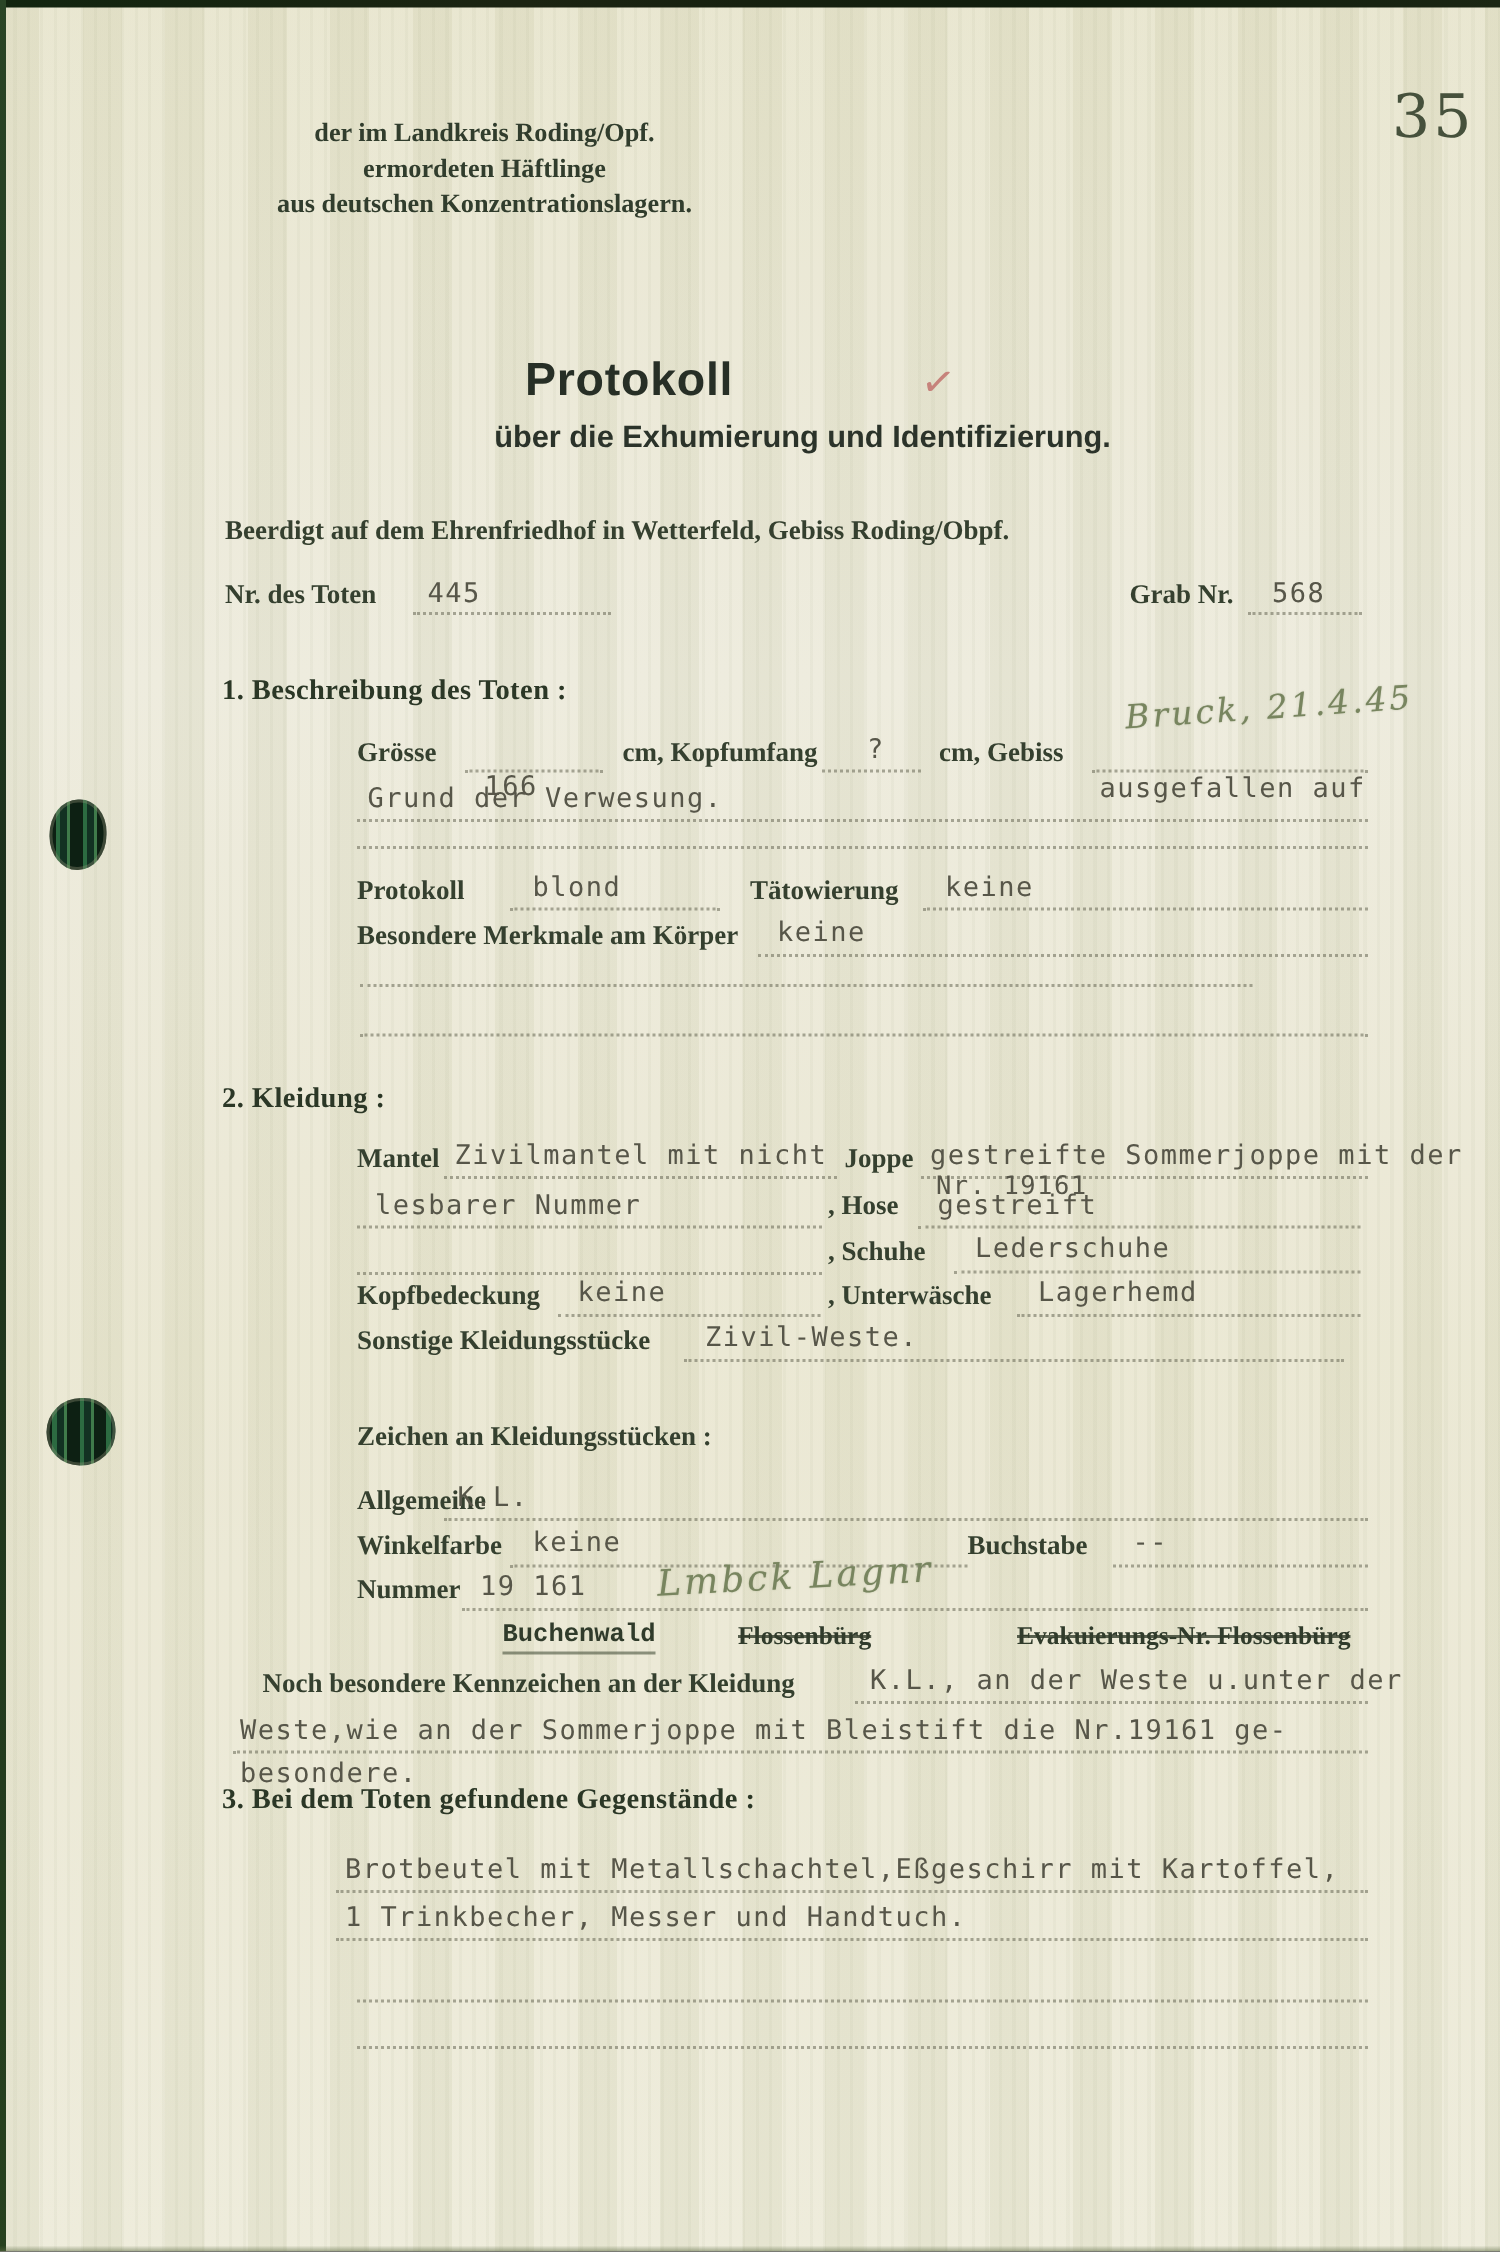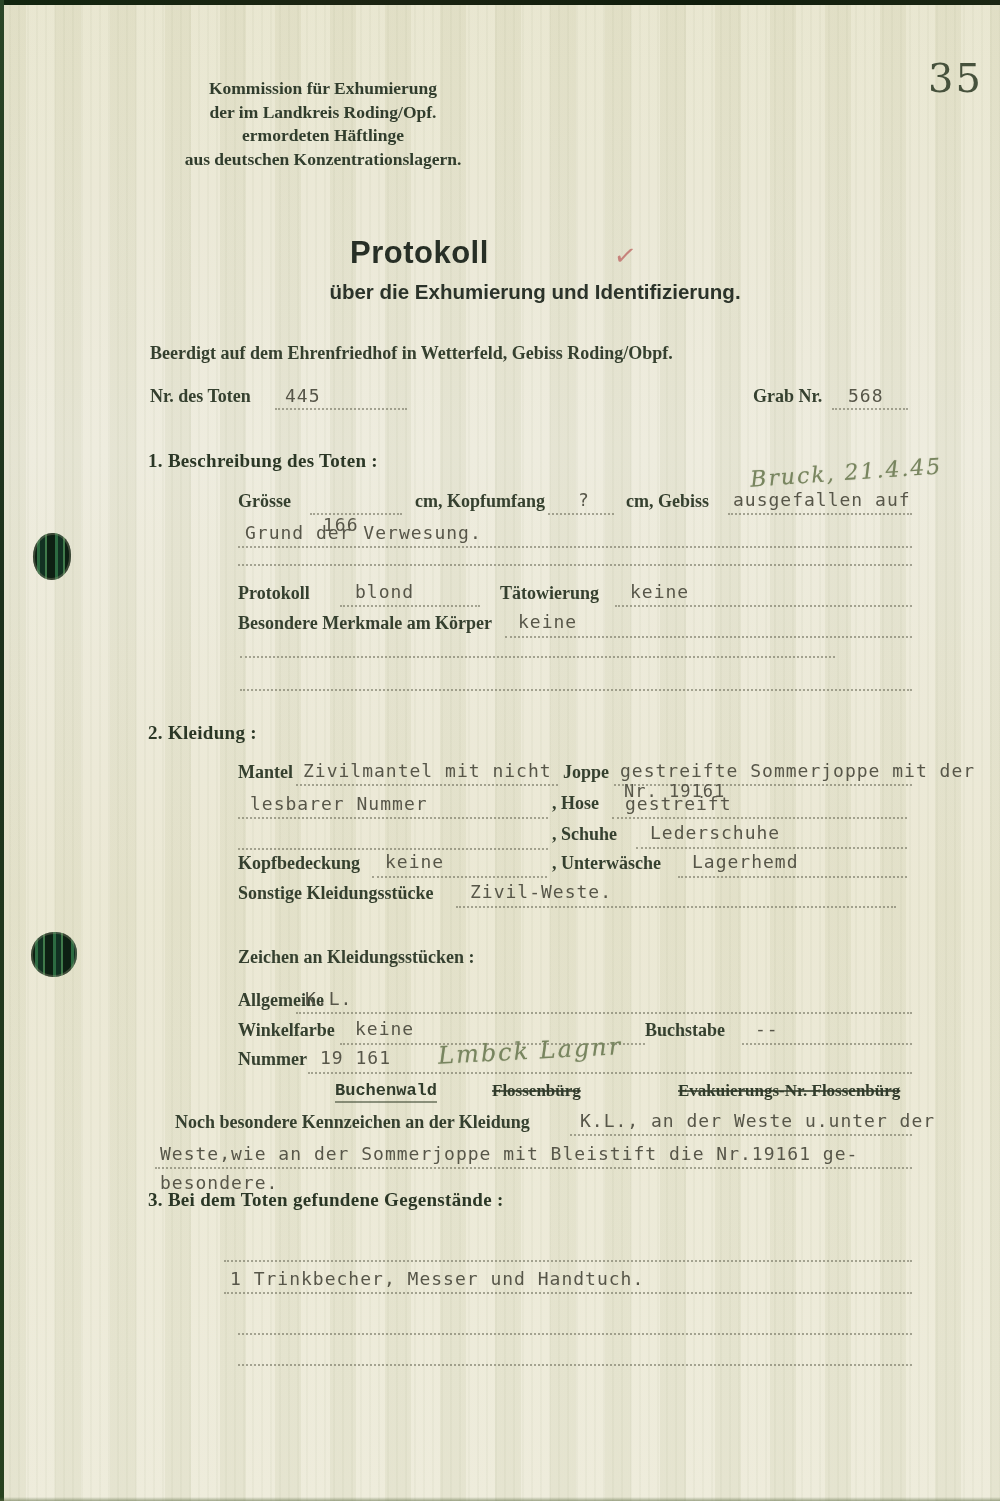--- a/index.html
+++ b/index.html
@@ -49,21 +49,20 @@
   <div class="edge-top"></div>
   <div class="edge-left"></div>
   <div class="edge-bottom"></div>
 
   <div class="hole" style="left:33px;top:533px;width:38px;height:47px;"></div>
   <div class="hole" style="left:31px;top:932px;width:46px;height:45px;"></div>
 
   <div class="abs pagenum">35</div>
 
   <div class="abs header-block">
-    <div>Kommission für Exhumierung</div>
     <div>der im Landkreis Roding/Opf.</div>
     <div>ermordeten Häftlinge</div>
     <div>aus deutschen Konzentrationslagern.</div>
   </div>
 
   <div class="abs title">Protokoll</div>
   <div class="abs check">✓</div>
   <div class="abs subtitle">über die Exhumierung und Identifizierung.</div>
 
   <div class="abs lbl" style="left:150px;top:343px;">Beerdigt auf dem Ehrenfriedhof in Wetterfeld, Gebiss Roding/Obpf.</div>
@@ -78,21 +77,21 @@
   <div class="abs hd" style="left:148px;top:450px;">1. Beschreibung des Toten :</div>
   <div class="abs hand" style="left:750px;top:460px;transform:rotate(-4deg);">Bruck, 21.4.45</div>
 
   <div class="abs lbl" style="left:238px;top:491px;">Grösse</div>
   <div class="abs typed" style="left:323px;top:489px;margin-top:25px;">166</div>
   <div class="dot" style="left:310px;top:513px;width:92px;"></div>
   <div class="abs lbl" style="left:415px;top:491px;">cm, Kopfumfang</div>
   <div class="abs typed" style="left:578px;top:489px;">?</div>
   <div class="dot" style="left:548px;top:513px;width:66px;"></div>
   <div class="abs lbl" style="left:626px;top:491px;">cm, Gebiss</div>
-  <div class="abs typed" style="left:733px;top:489px;">ausgefallen auf</div>
+  <div class="abs typed" style="left:733px;top:515px;">ausgefallen auf</div>
   <div class="dot" style="left:728px;top:513px;width:184px;"></div>
 
   <div class="abs typed" style="left:245px;top:522px;">Grund der Verwesung.</div>
   <div class="dot" style="left:238px;top:546px;width:674px;"></div>
   <div class="dot" style="left:238px;top:564px;width:674px;"></div>
 
   <div class="abs lbl" style="left:238px;top:583px;">Protokoll</div>
   <div class="abs typed" style="left:355px;top:581px;">blond</div>
   <div class="dot" style="left:340px;top:605px;width:140px;"></div>
   <div class="abs lbl" style="left:500px;top:583px;">Tätowierung</div>
@@ -163,20 +162,21 @@
 
   <div class="abs lbl" style="left:175px;top:1112px;">Noch besondere Kennzeichen an der Kleidung</div>
   <div class="abs typed" style="left:580px;top:1110px;">K.L., an der Weste u.unter der</div>
   <div class="dot" style="left:570px;top:1134px;width:342px;"></div>
   <div class="abs typed" style="left:160px;top:1143px;">Weste,wie an der Sommerjoppe mit Bleistift die Nr.19161 ge-</div>
   <div class="dot" style="left:155px;top:1167px;width:757px;"></div>
   <div class="abs typed" style="left:160px;top:1172px;">besondere.</div>
 
   <div class="abs hd" style="left:148px;top:1189px;">3. Bei dem Toten gefundene Gegenstände :</div>
 
+  <div class="abs typed" style="left:230px;top:1236px;">Brotbeutel mit Metallschachtel,Eßgeschirr mit Kartoffel,</div>
   <div class="dot" style="left:224px;top:1260px;width:688px;"></div>
   <div class="abs typed" style="left:230px;top:1268px;">1 Trinkbecher, Messer und Handtuch.</div>
   <div class="dot" style="left:224px;top:1292px;width:688px;"></div>
 
   <div class="dot" style="left:238px;top:1333px;width:674px;"></div>
   <div class="dot" style="left:238px;top:1364px;width:674px;"></div>
 
 </div>
 
 </body></html>

